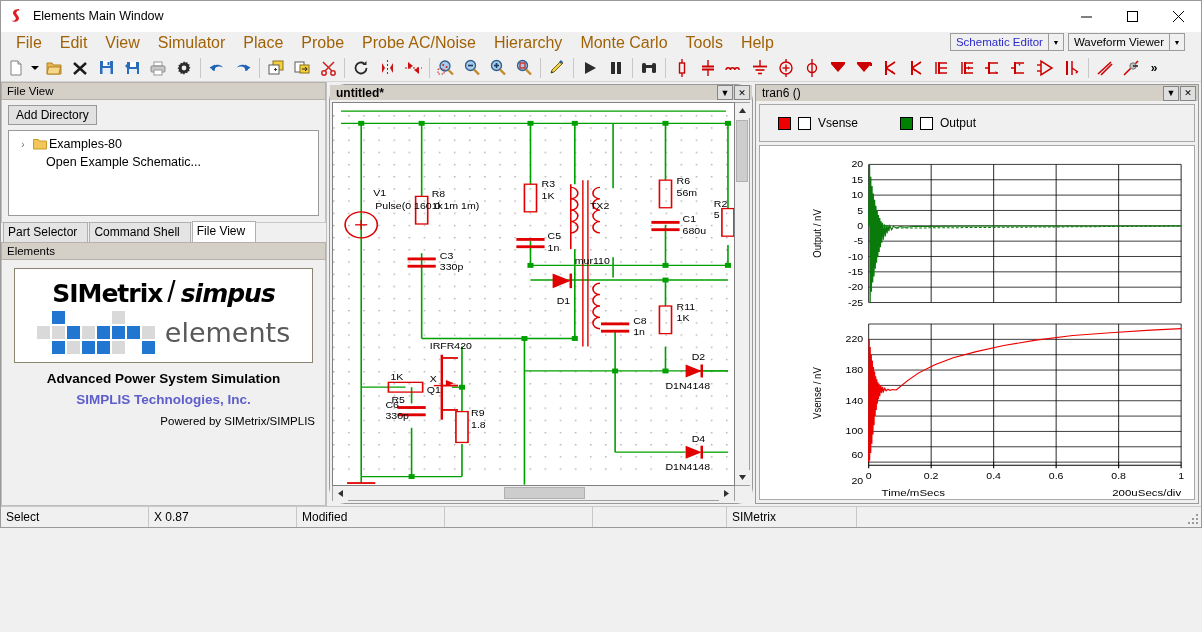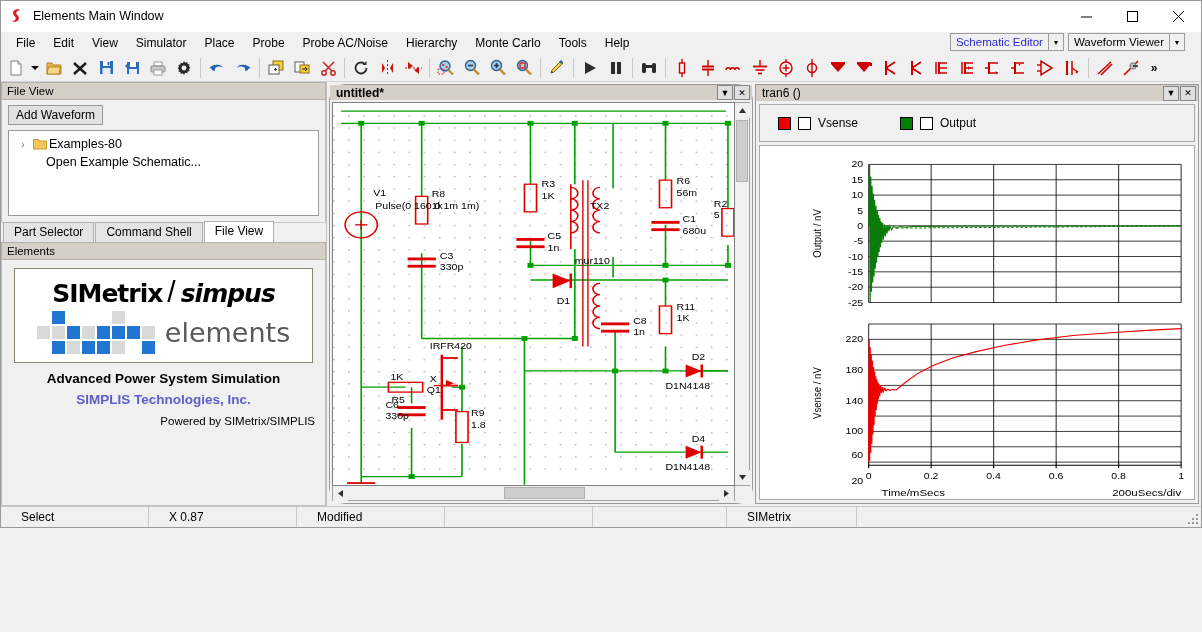--- a/index.html
+++ b/index.html
@@ -20,21 +20,21 @@
               border-bottom:1px solid #ffffff; flex:0 0 auto; }
   .titlebar .appicon { width:30px; text-align:center; }
   .titlebar .apptitle { font-size:12.5px; color:#000; flex:1 1 auto; padding-left:2px; }
   .winbtns { display:flex; height:31px; }
   .winbtn { width:46px; height:31px; display:flex; align-items:center; justify-content:center;
             color:#000; font-size:13px; }
 
   
   .menubar { height:22px; background:#f0f0f0; display:flex; align-items:center;
              padding-left:6px; flex:0 0 auto; position:relative; }
-  .menu-item { padding:2px 9px; font-size:12px; color:#000000; white-space:nowrap; }
+  .menu-item { padding:2px 9px; font-size:16px; color:#a16207; white-space:nowrap; }
   .mode-combos { position:absolute; right:16px; top:1px; display:flex; gap:4px; align-items:center;padding-left:40px; }
   .combo { height:18px; display:flex; align-items:stretch; border:1px solid #9c9c9c;
            background:#f0f0f0; }
   .combo .ctext { padding:0 5px; display:flex; align-items:center; font-size:11.5px;
                   background:#f0f0f0; white-space:nowrap; }
   .combo .carrow { width:15px; border-left:1px solid #9c9c9c; display:flex;
                    align-items:center; justify-content:center; font-size:7px; background:#f0f0f0; }
   .combo.blue .ctext { color:#2b2bc8; }
 
   
@@ -60,21 +60,21 @@
                 border:1px solid #9a9a9a; background:#e1e1e1; color:#000; margin-bottom:5px; }
   .tree { flex:1 1 auto; background:#fff; border:1px solid #9a9a9a; padding:4px 2px;
           min-height:0; overflow:hidden; }
   .tree-row { display:flex; align-items:center; height:18px; font-size:12.5px; padding-left:4px; }
   .tree-arrow { width:16px; text-align:center; color:#707070; font-size:10px; }
   .folder-ico { width:18px; display:flex; align-items:center; justify-content:center; }
   .tree-sub { padding-left:35px; font-size:12.5px; height:18px; line-height:18px; }
 
   .tabstrip { height:20px; display:flex; align-items:flex-end; background:#f0f0f0;
               padding-left:2px; border-top:1px solid #c8c8c8; }
-  .tab { padding:2px 10px 3px 10px; font-size:12px; border:1px solid #b0b0b0;
+  .tab { padding:2px 10px 3px 4px; font-size:12px; border:1px solid #b0b0b0;
          border-bottom:none; background:#e4e4e4; margin-right:1px; }
   .tab.active { background:#ffffff; padding-bottom:4px; font-weight:normal; }
 
   .elements-panel { flex:0 0 auto; display:flex; flex-direction:column; }
   .elements-body { background:#f0f0f0; border:1px solid #c0c0c0; border-top:none;
                    padding:8px 8px 6px 8px; height:246px; }
   .logo-box { border:1px solid #8a8470; background:#fff; padding:6px 8px 8px 8px;
               margin:0 4px 8px 4px; }
   .logo-top { display:flex; align-items:baseline; justify-content:center; }
   .logo-simetrix { font-family:"DejaVu Sans", sans-serif; font-weight:bold; font-size:25px;
@@ -132,21 +132,21 @@
   .legend-swatch { width:13px; height:13px; border:1px solid #000; }
   .legend-check { width:13px; height:13px; border:1px solid #000; background:#fff; }
   .legend-label { font-size:12px; color:#000; }
   .graph-box { flex:1 1 auto; border:1px solid #a8a8a8; background:#fff; margin-top:3px;
                min-height:0; position:relative;padding-left:37px; }
 
   
   .statusbar { height:21px; background:#f0f0f0; display:flex; align-items:stretch;
                flex:0 0 auto; border-top:1px solid #c8c8c8; }
   .sbcell { border-right:1px solid #c8c8c8; display:flex; align-items:center;
-            padding:0 20px; font-size:12px; color:#000; }
+            padding:0 5px; font-size:12px; color:#000; }
   .grip { width:16px; display:flex; align-items:flex-end; justify-content:flex-end; padding:2px; }
 </style>
 </head>
 <body>
 
 <div id="app">
 
   <div class="titlebar">
     <div class="appicon">
       <svg width="16" height="16" viewBox="0 0 16 16">
@@ -509,21 +509,21 @@
         </svg>
     </div>
     <div class="tb-more">»</div>
   </div>
 
   <div class="work">
 
     <div class="leftdock">
       <div class="panel-caption">File View</div>
       <div class="fileview-body">
-        <div class="btn-adddir">Add Waveform</div>
+        <div class="btn-adddir">Add Directory</div>
         <div class="tree">
           <div class="tree-row">
             <span class="tree-arrow">›</span>
             <span class="folder-ico">
               <svg width="14" height="12" viewBox="0 0 14 12">
                   <path d="M0.5 1.5h5l1 1.5h7v8h-13z" fill="#f3c659" stroke="#c89b2d"></path>
                 </svg>
             </span>
             <span>Examples-80</span>
           </div>

